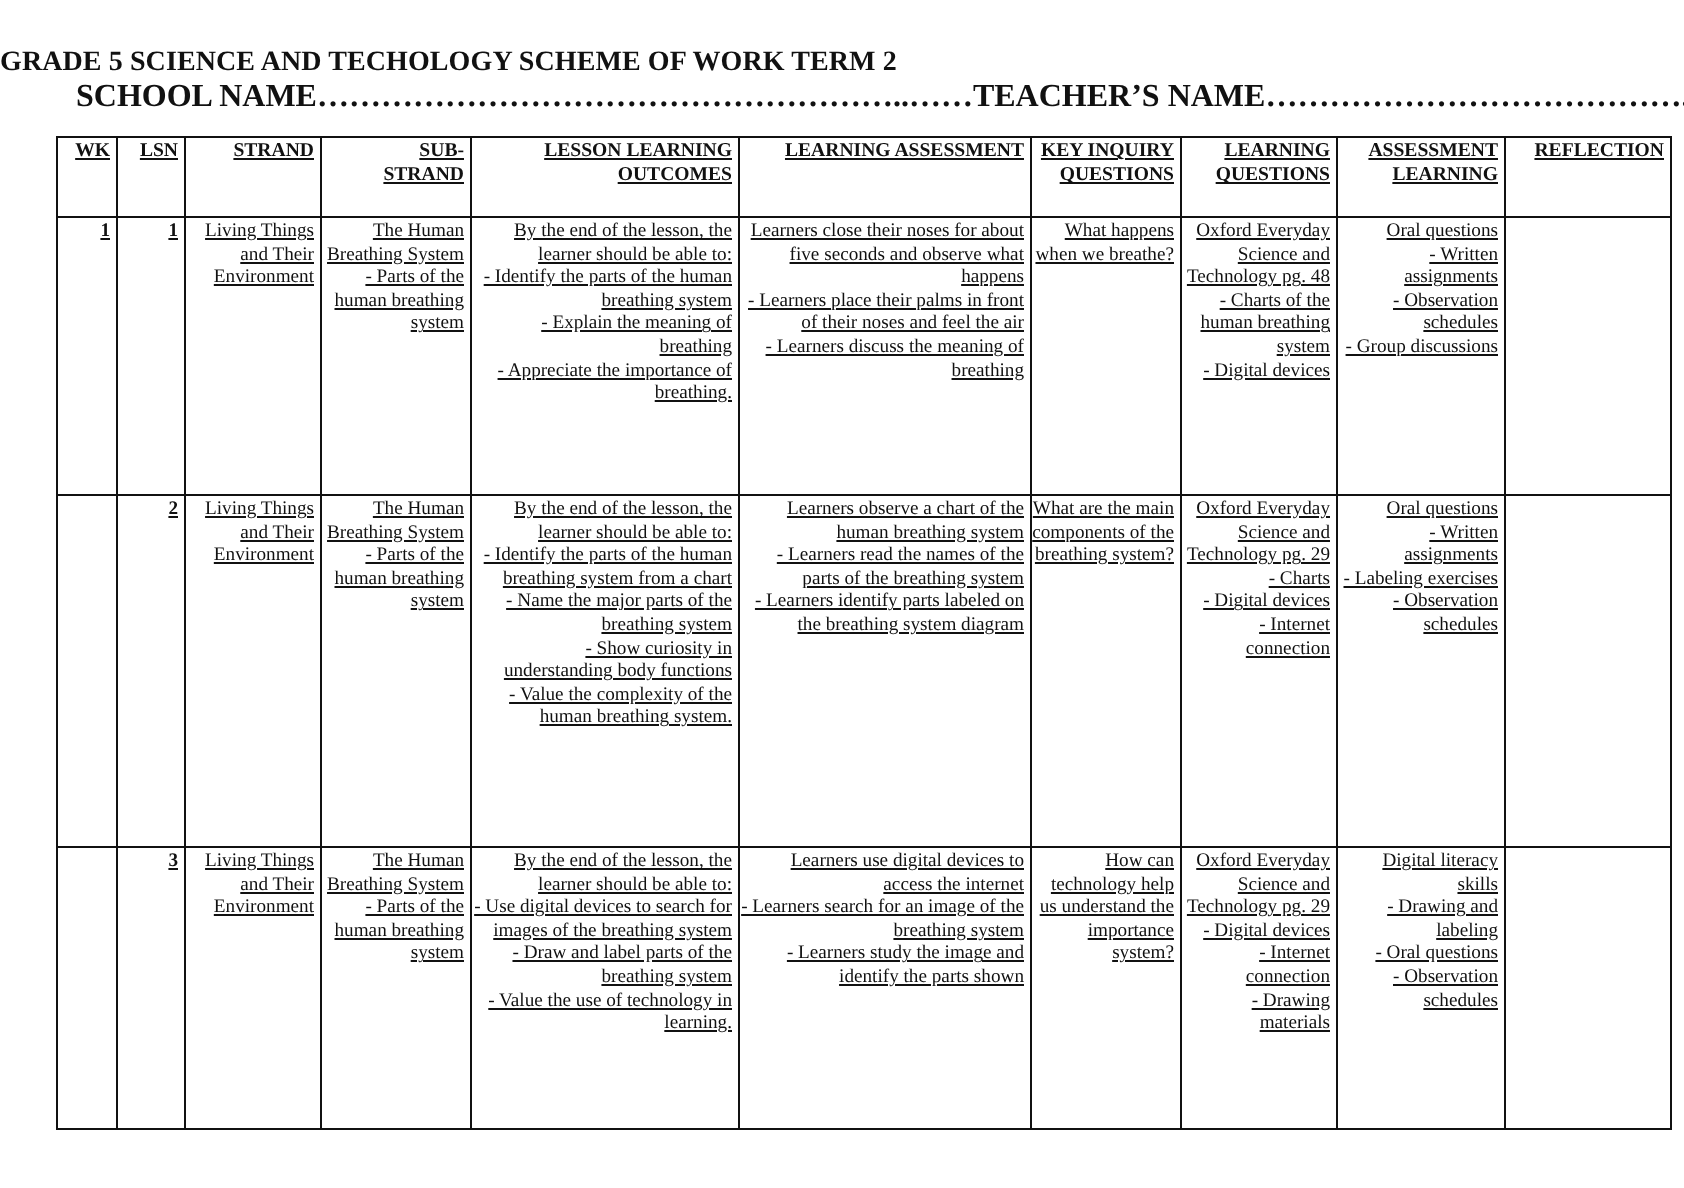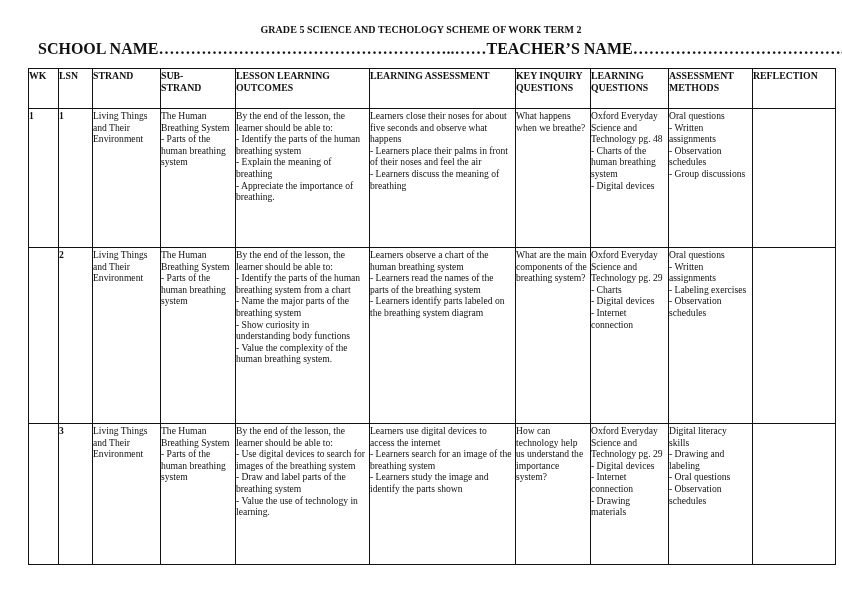--- a/index.html
+++ b/index.html
@@ -13,23 +13,22 @@
       position: relative;
       overflow: hidden;
       font-family: "Liberation Serif", "DejaVu Serif", serif;
       color: #111111;
     }
     .title {
       position: absolute;
       left: 0;
       top: 24px;
       width: 842px;
-      text-align: center;
       font-weight: bold;
-      font-size: 10px;
+      font-size: 14px;
       letter-spacing: 0.05px;
       margin: 0;
     }
     .school-line {
       position: absolute;
       left: 38px;
       top: 40px;
       font-weight: bold;
       font-size: 16px;
       white-space: nowrap;
@@ -41,23 +40,24 @@
       top: 68px;
       border-collapse: collapse;
       table-layout: fixed;
       width: 807px;
       font-size: 9.6px;
       line-height: 11.6px;
     }
     table.sow th, table.sow td {
       border: 1.3px solid #111111;
       vertical-align: top;
-      text-align: left;
+      text-align: right;
       padding: 1px 3px 0 0;
       overflow: hidden;
+      text-decoration: underline;
     }
     table.sow th {
       font-weight: bold;
       font-size: 9.8px;
       line-height: 12.4px;
       height: 38px;
     }
     table.sow td.num { font-weight: bold; }
     .cell-text { white-space: pre-line; display: block; }
     tr.r1 td { height: 137px; }
@@ -104,21 +104,21 @@
       <th>
           <span class="cell-text">LEARNING ASSESSMENT</span>
         </th>
       <th>
           <span class="cell-text">KEY INQUIRY QUESTIONS</span>
         </th>
       <th>
           <span class="cell-text">LEARNING QUESTIONS</span>
         </th>
       <th>
-          <span class="cell-text">ASSESSMENT METHODS</span>
+          <span class="cell-text">ASSESSMENT LEARNING</span>
         </th>
       <th>
           <span class="cell-text">REFLECTION</span>
         </th>
     </tr>
   </thead>
   <tbody>
     <tr class="r1">
       <td class="num">1</td>
       <td class="num">1</td>

